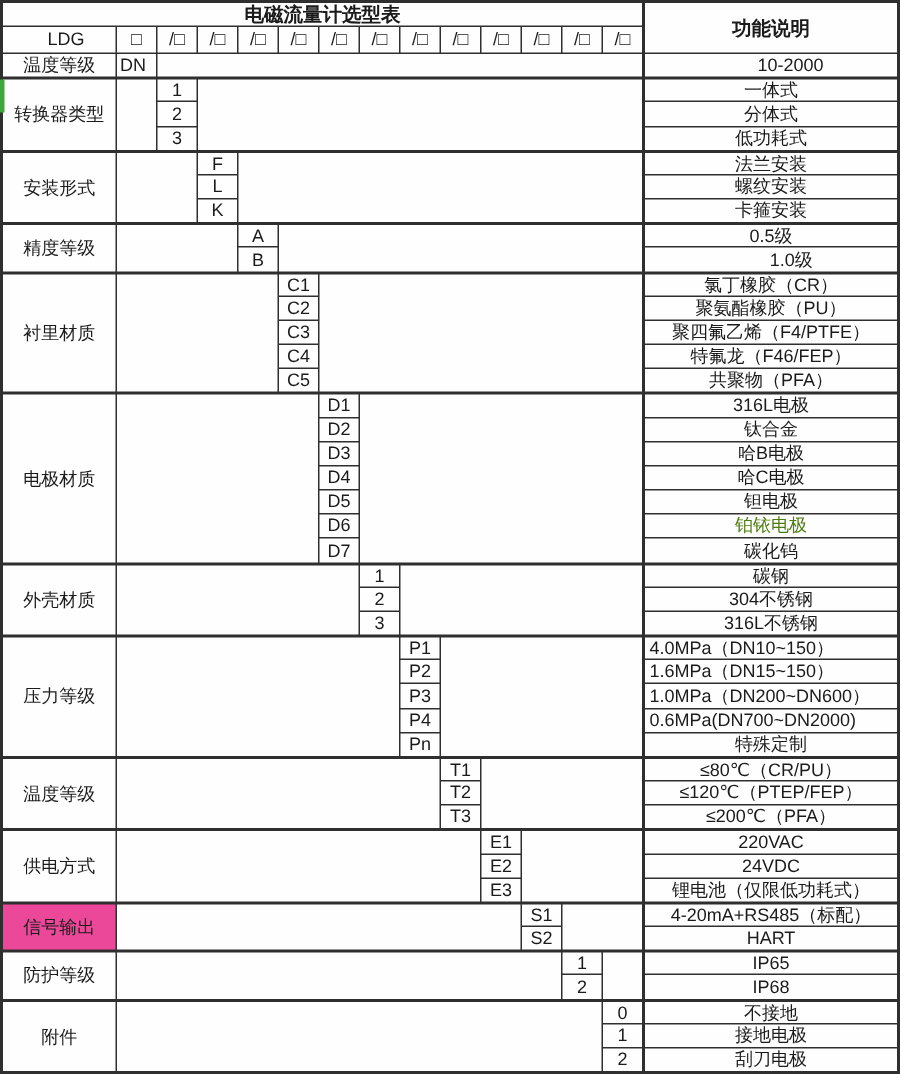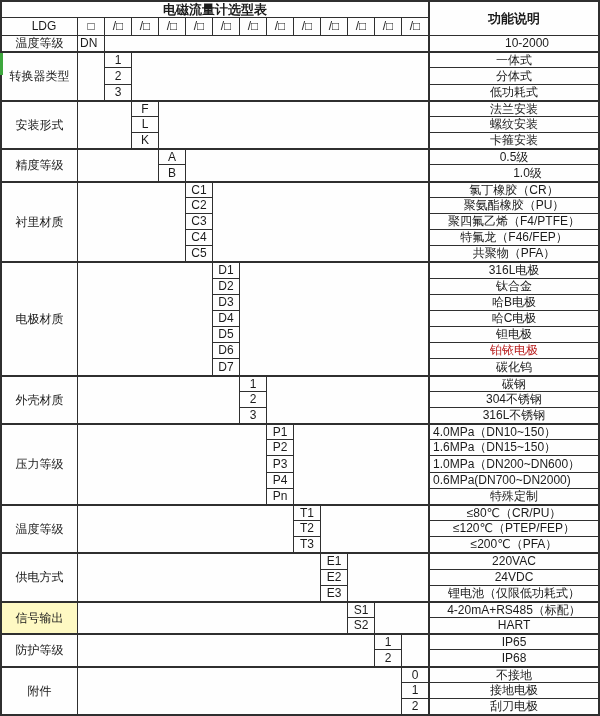--- a/index.html
+++ b/index.html
@@ -90,21 +90,21 @@
       <div class="cell" style="left: 430px; top: 263px; width: 168px; height: 15px; line-height: 15px; background: rgb(254, 254, 254); color: rgb(27, 27, 27);">316L电极</div>
       <div class="cell" style="left: 213px; top: 279px; width: 26px; height: 15px; line-height: 15px; background: rgb(254, 254, 254); color: rgb(27, 27, 27);">D2</div>
       <div class="cell" style="left: 430px; top: 279px; width: 168px; height: 15px; line-height: 15px; background: rgb(254, 254, 254); color: rgb(27, 27, 27);">钛合金</div>
       <div class="cell" style="left: 213px; top: 295px; width: 26px; height: 15px; line-height: 15px; background: rgb(254, 254, 254); color: rgb(27, 27, 27);">D3</div>
       <div class="cell" style="left: 430px; top: 295px; width: 168px; height: 15px; line-height: 15px; background: rgb(254, 254, 254); color: rgb(27, 27, 27);">哈B电极</div>
       <div class="cell" style="left: 213px; top: 311px; width: 26px; height: 15px; line-height: 15px; background: rgb(254, 254, 254); color: rgb(27, 27, 27);">D4</div>
       <div class="cell" style="left: 430px; top: 311px; width: 168px; height: 15px; line-height: 15px; background: rgb(254, 254, 254); color: rgb(27, 27, 27);">哈C电极</div>
       <div class="cell" style="left: 213px; top: 327px; width: 26px; height: 15px; line-height: 15px; background: rgb(254, 254, 254); color: rgb(27, 27, 27);">D5</div>
       <div class="cell" style="left: 430px; top: 327px; width: 168px; height: 15px; line-height: 15px; background: rgb(254, 254, 254); color: rgb(27, 27, 27);">钽电极</div>
       <div class="cell" style="left: 213px; top: 343px; width: 26px; height: 15px; line-height: 15px; background: rgb(254, 254, 254); color: rgb(27, 27, 27);">D6</div>
-      <div class="cell" style="left: 430px; top: 343px; width: 168px; height: 15px; line-height: 15px; background: rgb(254, 254, 254); color: #b91c1c;">铂铱电极</div>
+      <div class="cell" style="left: 430px; top: 343px; width: 168px; height: 15px; line-height: 15px; background: rgb(254, 254, 254); color: #4d7c0f;">铂铱电极</div>
       <div class="cell" style="left: 213px; top: 359px; width: 26px; height: 16px; line-height: 16px; background: rgb(254, 254, 254); color: rgb(27, 27, 27);">D7</div>
       <div class="cell" style="left: 430px; top: 359px; width: 168px; height: 16px; line-height: 16px; background: rgb(254, 254, 254); color: rgb(27, 27, 27);">碳化钨</div>
       <div class="cell" style="left: 240px; top: 263px; width: 188px; height: 112px; line-height: 112px; background: rgb(254, 254, 254); color: rgb(27, 27, 27);"></div>
       <div class="cell" style="left: 2px; top: 377px; width: 75px; height: 46px; line-height: 46px; background: rgb(254, 254, 254); color: rgb(27, 27, 27);">外壳材质</div>
       <div class="cell" style="left: 78px; top: 377px; width: 161px; height: 46px; line-height: 46px; background: rgb(254, 254, 254); color: rgb(27, 27, 27);"></div>
       <div class="cell" style="left: 240px; top: 377px; width: 26px; height: 14px; line-height: 14px; background: rgb(254, 254, 254); color: rgb(27, 27, 27);">1</div>
       <div class="cell" style="left: 430px; top: 377px; width: 168px; height: 14px; line-height: 14px; background: rgb(254, 254, 254); color: rgb(27, 27, 27);">碳钢</div>
       <div class="cell" style="left: 240px; top: 392px; width: 26px; height: 15px; line-height: 15px; background: rgb(254, 254, 254); color: rgb(27, 27, 27);">2</div>
       <div class="cell" style="left: 430px; top: 392px; width: 168px; height: 15px; line-height: 15px; background: rgb(254, 254, 254); color: rgb(27, 27, 27);">304不锈钢</div>
       <div class="cell" style="left: 240px; top: 408px; width: 26px; height: 15px; line-height: 15px; background: rgb(254, 254, 254); color: rgb(27, 27, 27);">3</div>
@@ -134,21 +134,21 @@
       <div class="cell" style="left: 321px; top: 506px; width: 107px; height: 46px; line-height: 46px; background: rgb(254, 254, 254); color: rgb(27, 27, 27);"></div>
       <div class="cell" style="left: 2px; top: 554px; width: 75px; height: 47px; line-height: 47px; background: rgb(254, 254, 254); color: rgb(27, 27, 27);">供电方式</div>
       <div class="cell" style="left: 78px; top: 554px; width: 242px; height: 47px; line-height: 47px; background: rgb(254, 254, 254); color: rgb(27, 27, 27);"></div>
       <div class="cell" style="left: 321px; top: 554px; width: 26px; height: 15px; line-height: 15px; background: rgb(254, 254, 254); color: rgb(27, 27, 27);">E1</div>
       <div class="cell" style="left: 430px; top: 554px; width: 168px; height: 15px; line-height: 15px; background: rgb(254, 254, 254); color: rgb(27, 27, 27);">220VAC</div>
       <div class="cell" style="left: 321px; top: 570px; width: 26px; height: 15px; line-height: 15px; background: rgb(254, 254, 254); color: rgb(27, 27, 27);">E2</div>
       <div class="cell" style="left: 430px; top: 570px; width: 168px; height: 15px; line-height: 15px; background: rgb(254, 254, 254); color: rgb(27, 27, 27);">24VDC</div>
       <div class="cell" style="left: 321px; top: 586px; width: 26px; height: 15px; line-height: 15px; background: rgb(254, 254, 254); color: rgb(27, 27, 27);">E3</div>
       <div class="cell" style="left: 430px; top: 586px; width: 168px; height: 15px; line-height: 15px; background: rgb(254, 254, 254); color: rgb(27, 27, 27);">锂电池（仅限低功耗式）</div>
       <div class="cell" style="left: 348px; top: 554px; width: 80px; height: 47px; line-height: 47px; background: rgb(254, 254, 254); color: rgb(27, 27, 27);"></div>
-      <div class="cell" style="left: 2px; top: 603px; width: 75px; height: 30px; line-height: 30px; background: #fef9c3; color: rgb(27, 27, 27);">信号输出</div>
+      <div class="cell" style="left: 2px; top: 603px; width: 75px; height: 30px; line-height: 30px; background: #ec4899; color: rgb(27, 27, 27);">信号输出</div>
       <div class="cell" style="left: 78px; top: 603px; width: 269px; height: 30px; line-height: 30px; background: rgb(254, 254, 254); color: rgb(27, 27, 27);"></div>
       <div class="cell" style="left: 348px; top: 603px; width: 26px; height: 14px; line-height: 14px; background: rgb(254, 254, 254); color: rgb(27, 27, 27);">S1</div>
       <div class="cell" style="left: 430px; top: 603px; width: 168px; height: 14px; line-height: 14px; background: rgb(254, 254, 254); color: rgb(27, 27, 27);">4-20mA+RS485（标配）</div>
       <div class="cell" style="left: 348px; top: 618px; width: 26px; height: 15px; line-height: 15px; background: rgb(254, 254, 254); color: rgb(27, 27, 27);">S2</div>
       <div class="cell" style="left: 430px; top: 618px; width: 168px; height: 15px; line-height: 15px; background: rgb(254, 254, 254); color: rgb(27, 27, 27);">HART</div>
       <div class="cell" style="left: 375px; top: 603px; width: 53px; height: 30px; line-height: 30px; background: rgb(254, 254, 254); color: rgb(27, 27, 27);"></div>
       <div class="cell" style="left: 2px; top: 635px; width: 75px; height: 31px; line-height: 31px; background: rgb(254, 254, 254); color: rgb(27, 27, 27);">防护等级</div>
       <div class="cell" style="left: 78px; top: 635px; width: 296px; height: 31px; line-height: 31px; background: rgb(254, 254, 254); color: rgb(27, 27, 27);"></div>
       <div class="cell" style="left: 375px; top: 635px; width: 26px; height: 14px; line-height: 14px; background: rgb(254, 254, 254); color: rgb(27, 27, 27);">1</div>
       <div class="cell" style="left: 430px; top: 635px; width: 168px; height: 14px; line-height: 14px; background: rgb(254, 254, 254); color: rgb(27, 27, 27);">IP65</div>

